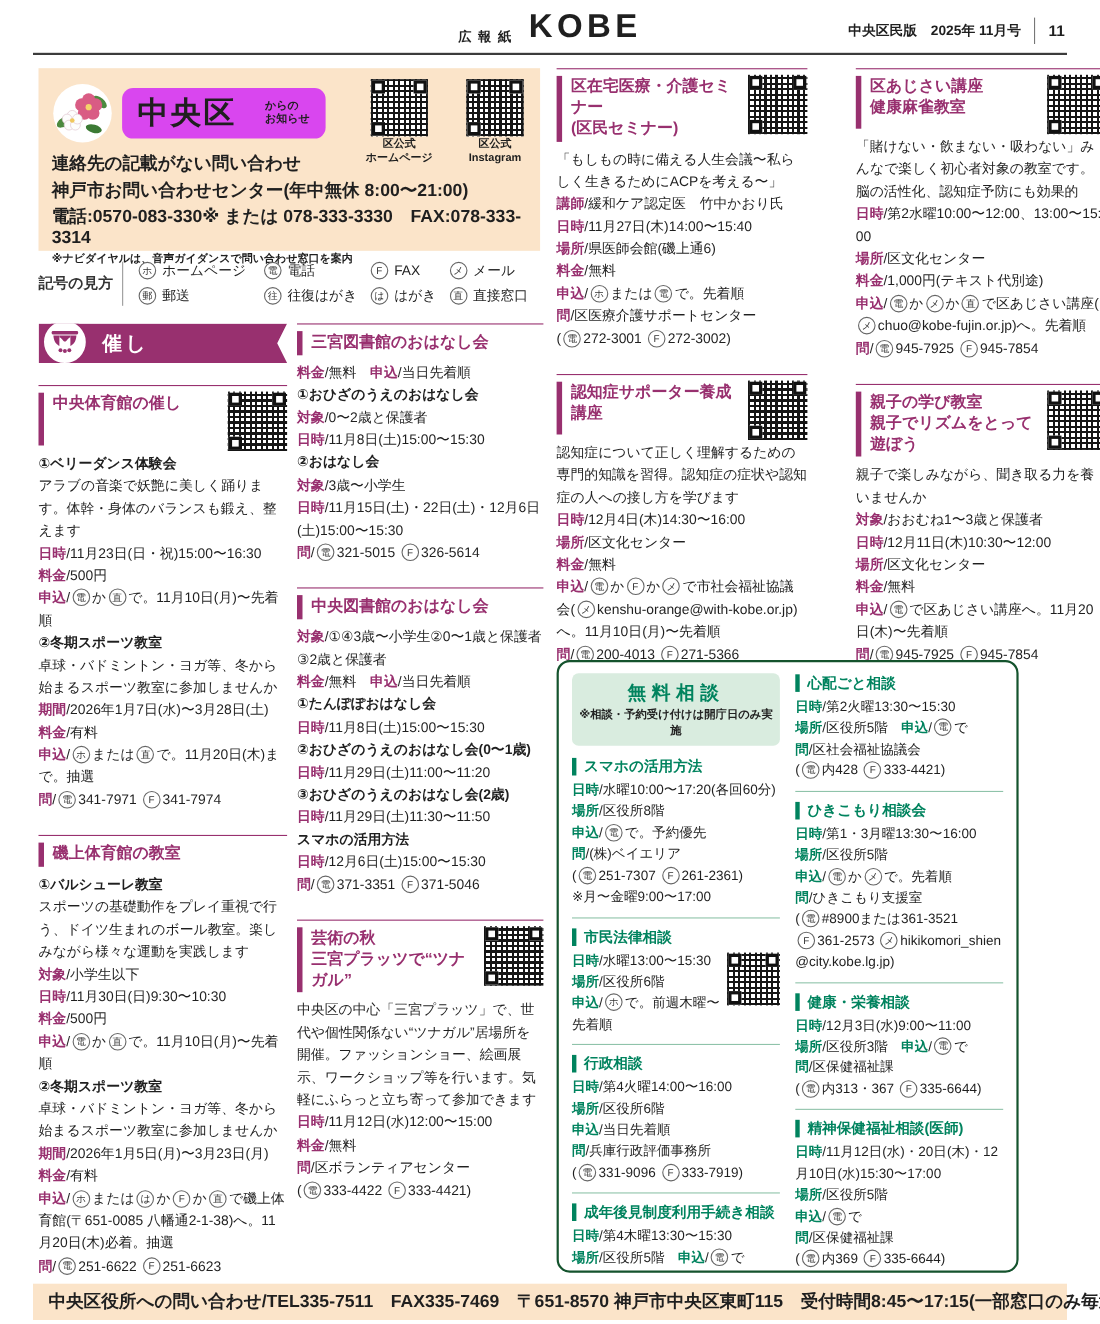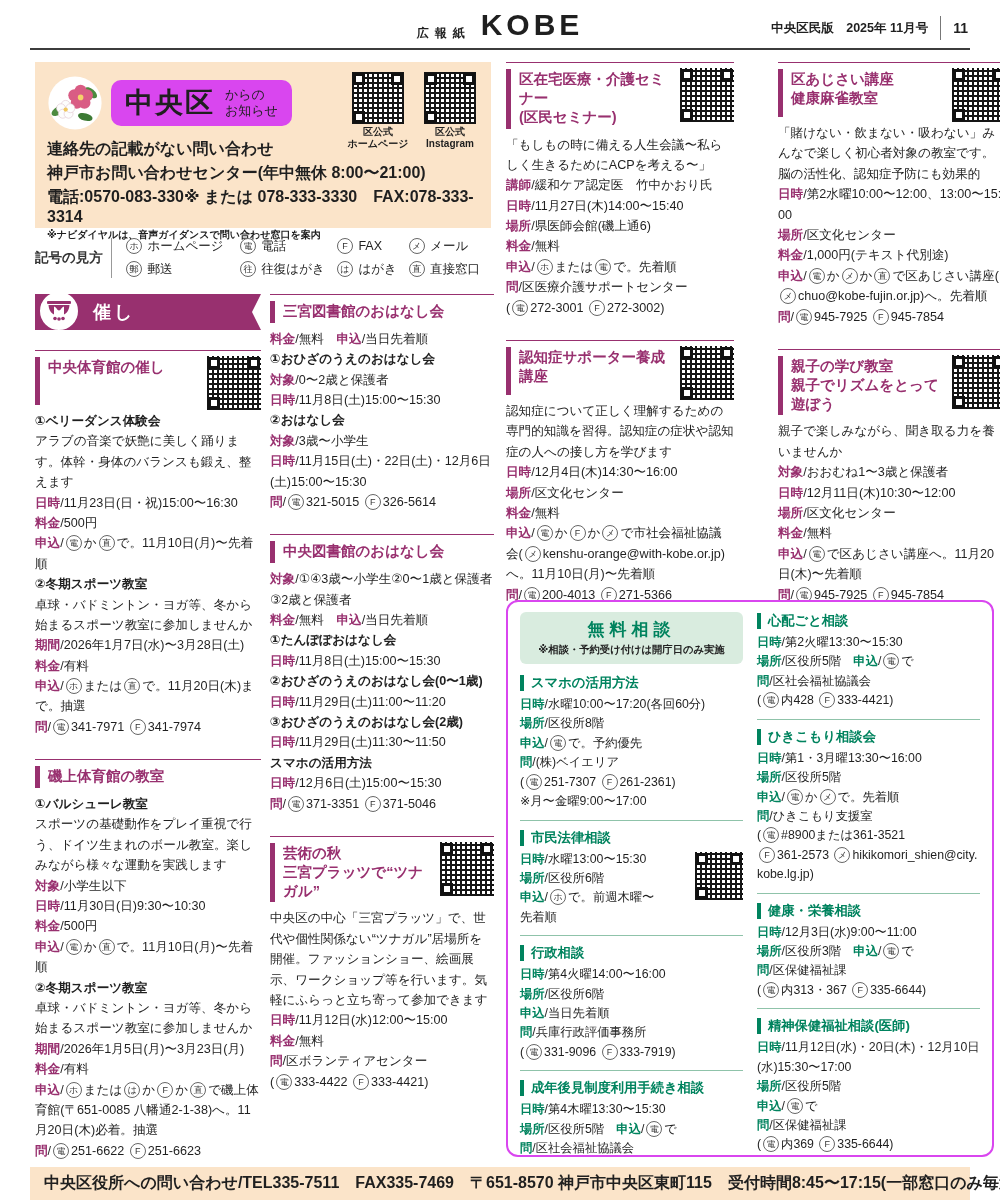--- a/index.html
+++ b/index.html
@@ -16,22 +16,22 @@
   .vdiv{width:1px;height:24px;background:#777;}
   .pageno{font-size:14px;font-weight:800;}
   .rule{position:absolute;left:30px;right:30px;top:48px;border-top:2px solid #3c3c3c;}
 
   
   .infobox{position:absolute;left:35px;top:62px;width:456px;height:166px;background:#fbe4c9;box-sizing:border-box;padding:8px 12px 6px 12px;}
   .ib-row{display:flex;align-items:center;gap:8px;height:66px;}
   .flower{flex:none;width:56px;height:56px;}
   .district-box{background:#d946ef;border-radius:10px;padding:4px 14px;display:flex;align-items:center;gap:10px;}
   .district{font-size:28px;font-weight:900;letter-spacing:2px;}
-  .from{font-size:13px;font-weight:400;line-height:1.25;}
-  .ib-qrs{position:absolute;right:10px;top:10px;display:flex;gap:10px;margin-left:44px;}
+  .from{font-size:10px;font-weight:700;line-height:1.25;margin-left:16px;}
+  .ib-qrs{position:absolute;right:10px;top:10px;display:flex;gap:25px;margin-left:44px;}
   .ib-qr{width:62px;text-align:center;}
   .ib-qr .qr{margin:0 auto;}
   .ib-qr-label{font-size:10px;font-weight:800;line-height:1.2;margin-top:2px;}
   .ib-line{margin:3px 0 0 0;font-size:16px;font-weight:700;}
   .ib-l1{width:300px;}
   .ib-note{margin:2px 0 0 0;font-size:10px;font-weight:700;}
 
   
   .legend{position:absolute;left:35px;top:238px;width:456px;display:flex;align-items:center;}
   .lg-title{flex:none;width:76px;font-size:13.5px;font-weight:700;color:#333;}
@@ -68,22 +68,22 @@
   .a-head.hasqr{min-height:58px;padding-right:58px;box-sizing:border-box;}
   .a-bar{position:absolute;left:0;top:6px;bottom:4px;width:5px;background:#98306f;}
   .a-title{margin:0;color:#98306f;font-size:14.5px;font-weight:800;line-height:1.3;}
   .a-head .qr{position:absolute;right:0;top:5px;}
   .a-body{margin-top:2px;}
   .ln{margin:0;font-size:12.6px;line-height:1.62;word-break:break-all;}
   .ln.sub{font-weight:800;}
   .lbl{color:#98306f;font-weight:800;}
 
   
-  .consult{position:absolute;left:506px;top:600px;width:488px;height:557px;box-sizing:border-box;
-           border:2px solid #d946ef;border-radius:12px;padding:10px 12px;display:flex;gap:14px;overflow:hidden;background:#fff;}
+  .consult{position:absolute;left:506px;top:600px;width:420px;height:557px;box-sizing:border-box;
+           border:2px solid #14532d;border-radius:12px;padding:10px 12px;display:flex;gap:14px;overflow:hidden;background:#fff;}
   .c-col{flex:1;min-width:0;}
   .c-head{background:#d9ecdf;border-radius:6px;text-align:center;padding:6px 4px 7px;margin-bottom:10px;}
   .c-title{color:#00835e;font-size:17px;font-weight:900;letter-spacing:5px;}
   .c-note{font-size:10.3px;font-weight:800;color:#222;margin-top:2px;}
   .citem + .citem{border-top:1px solid #8fc3aa;margin-top:8px;padding-top:8px;}
   .citem h4{position:relative;margin:0 0 3px 0;padding-left:11px;color:#00835e;font-size:13.3px;font-weight:800;}
   .citem h4 .a-bar{background:#00835e;width:4px;top:1px;bottom:1px;}
   .citem .ln{font-size:12.3px;line-height:1.58;}
   .citem .lbl{color:#00835e;}
   .citem .qr{float:right;width:48px;height:48px;margin:2px 0 3px 5px;}

